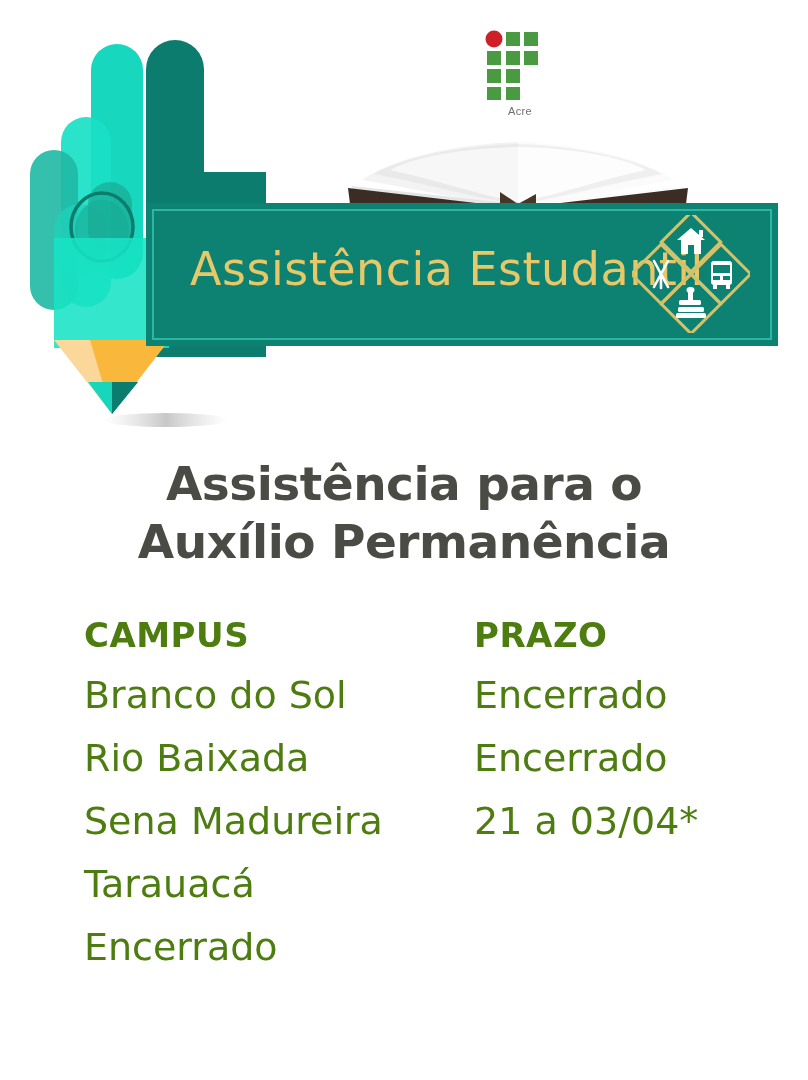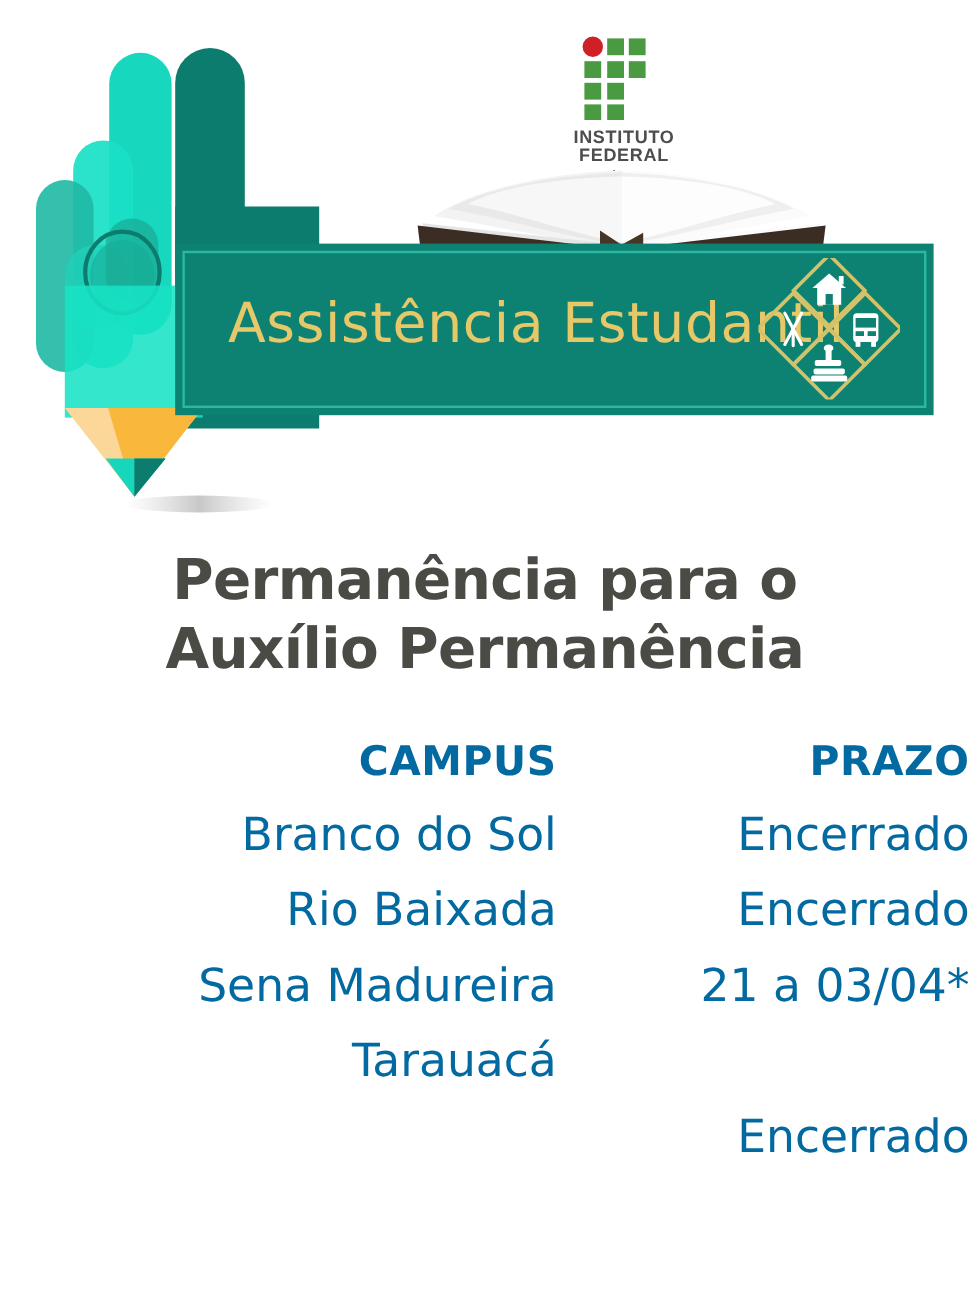--- a/index.html
+++ b/index.html
@@ -147,23 +147,22 @@
     box-sizing: border-box;
     padding-right: 10px;
   }
   .col-prazo {
     flex: 1 1 auto;
   }
   .cell {
     font-family: "DejaVu Sans", sans-serif;
     font-size: 38px;
     line-height: 44px;
-    color: #0369a1;
+    color: #4d7c0f;
     white-space: nowrap;
-    text-align: right;
   }
   .row.header .cell {
     font-weight: bold;
     font-size: 34px;
     letter-spacing: 0.5px;
   }
 </style>
 </head>
 <body>
 
@@ -210,24 +209,20 @@
       <rect x="24" y="2" width="14" height="14" fill="#4a9a41"></rect>
       <rect x="42" y="2" width="14" height="14" fill="#4a9a41"></rect>
       <rect x="5" y="21" width="14" height="14" fill="#4a9a41"></rect>
       <rect x="24" y="21" width="14" height="14" fill="#4a9a41"></rect>
       <rect x="42" y="21" width="14" height="14" fill="#4a9a41"></rect>
       <rect x="5" y="39" width="14" height="14" fill="#4a9a41"></rect>
       <rect x="24" y="39" width="14" height="14" fill="#4a9a41"></rect>
       <rect x="5" y="57" width="14" height="13" fill="#4a9a41"></rect>
       <rect x="24" y="57" width="14" height="13" fill="#4a9a41"></rect>
     </svg>
-    <div id="if-wordmark">
-      <span>INSTITUTO</span><br>
-      <span>FEDERAL</span>
-    </div>
     <div id="if-sub">Acre</div>
   </div>
 
   <svg id="book" viewBox="0 0 372 100">
 
     <path d="M186 88 C140 84 90 72 30 62 C58 42 120 26 186 24 Z" fill="#f3f3f3"></path>
     <path d="M186 86 C142 80 96 66 42 56 C70 40 126 28 186 26 Z" fill="#e9e9e9"></path>
     <path d="M186 84 C146 77 106 62 58 52 C84 38 132 30 186 29 Z" fill="#f7f7f7"></path>
 
     <path d="M186 88 C232 84 282 72 342 62 C314 42 252 26 186 24 Z" fill="#fbfbfb"></path>
@@ -281,21 +276,21 @@
         <rect x="44" y="98" width="30" height="5" rx="1.5"></rect>
         <rect x="47" y="85" width="22" height="5" rx="1.5"></rect>
         <rect x="56" y="76" width="5" height="9"></rect>
         <ellipse cx="58.5" cy="75" rx="4" ry="3"></ellipse>
       </g>
     </svg>
   </div>
 </div>
 
 <div id="headline">
-  <span class="hl-line">Permanência para o</span>
+  <span class="hl-line">Assistência para o</span>
   <span class="hl-line">Auxílio Permanência</span>
 </div>
 
 <div id="schedule">
   <div class="row header">
     <div class="col-campus cell">CAMPUS</div>
     <div class="col-prazo cell">PRAZO</div>
   </div>
 
   <div class="row">

